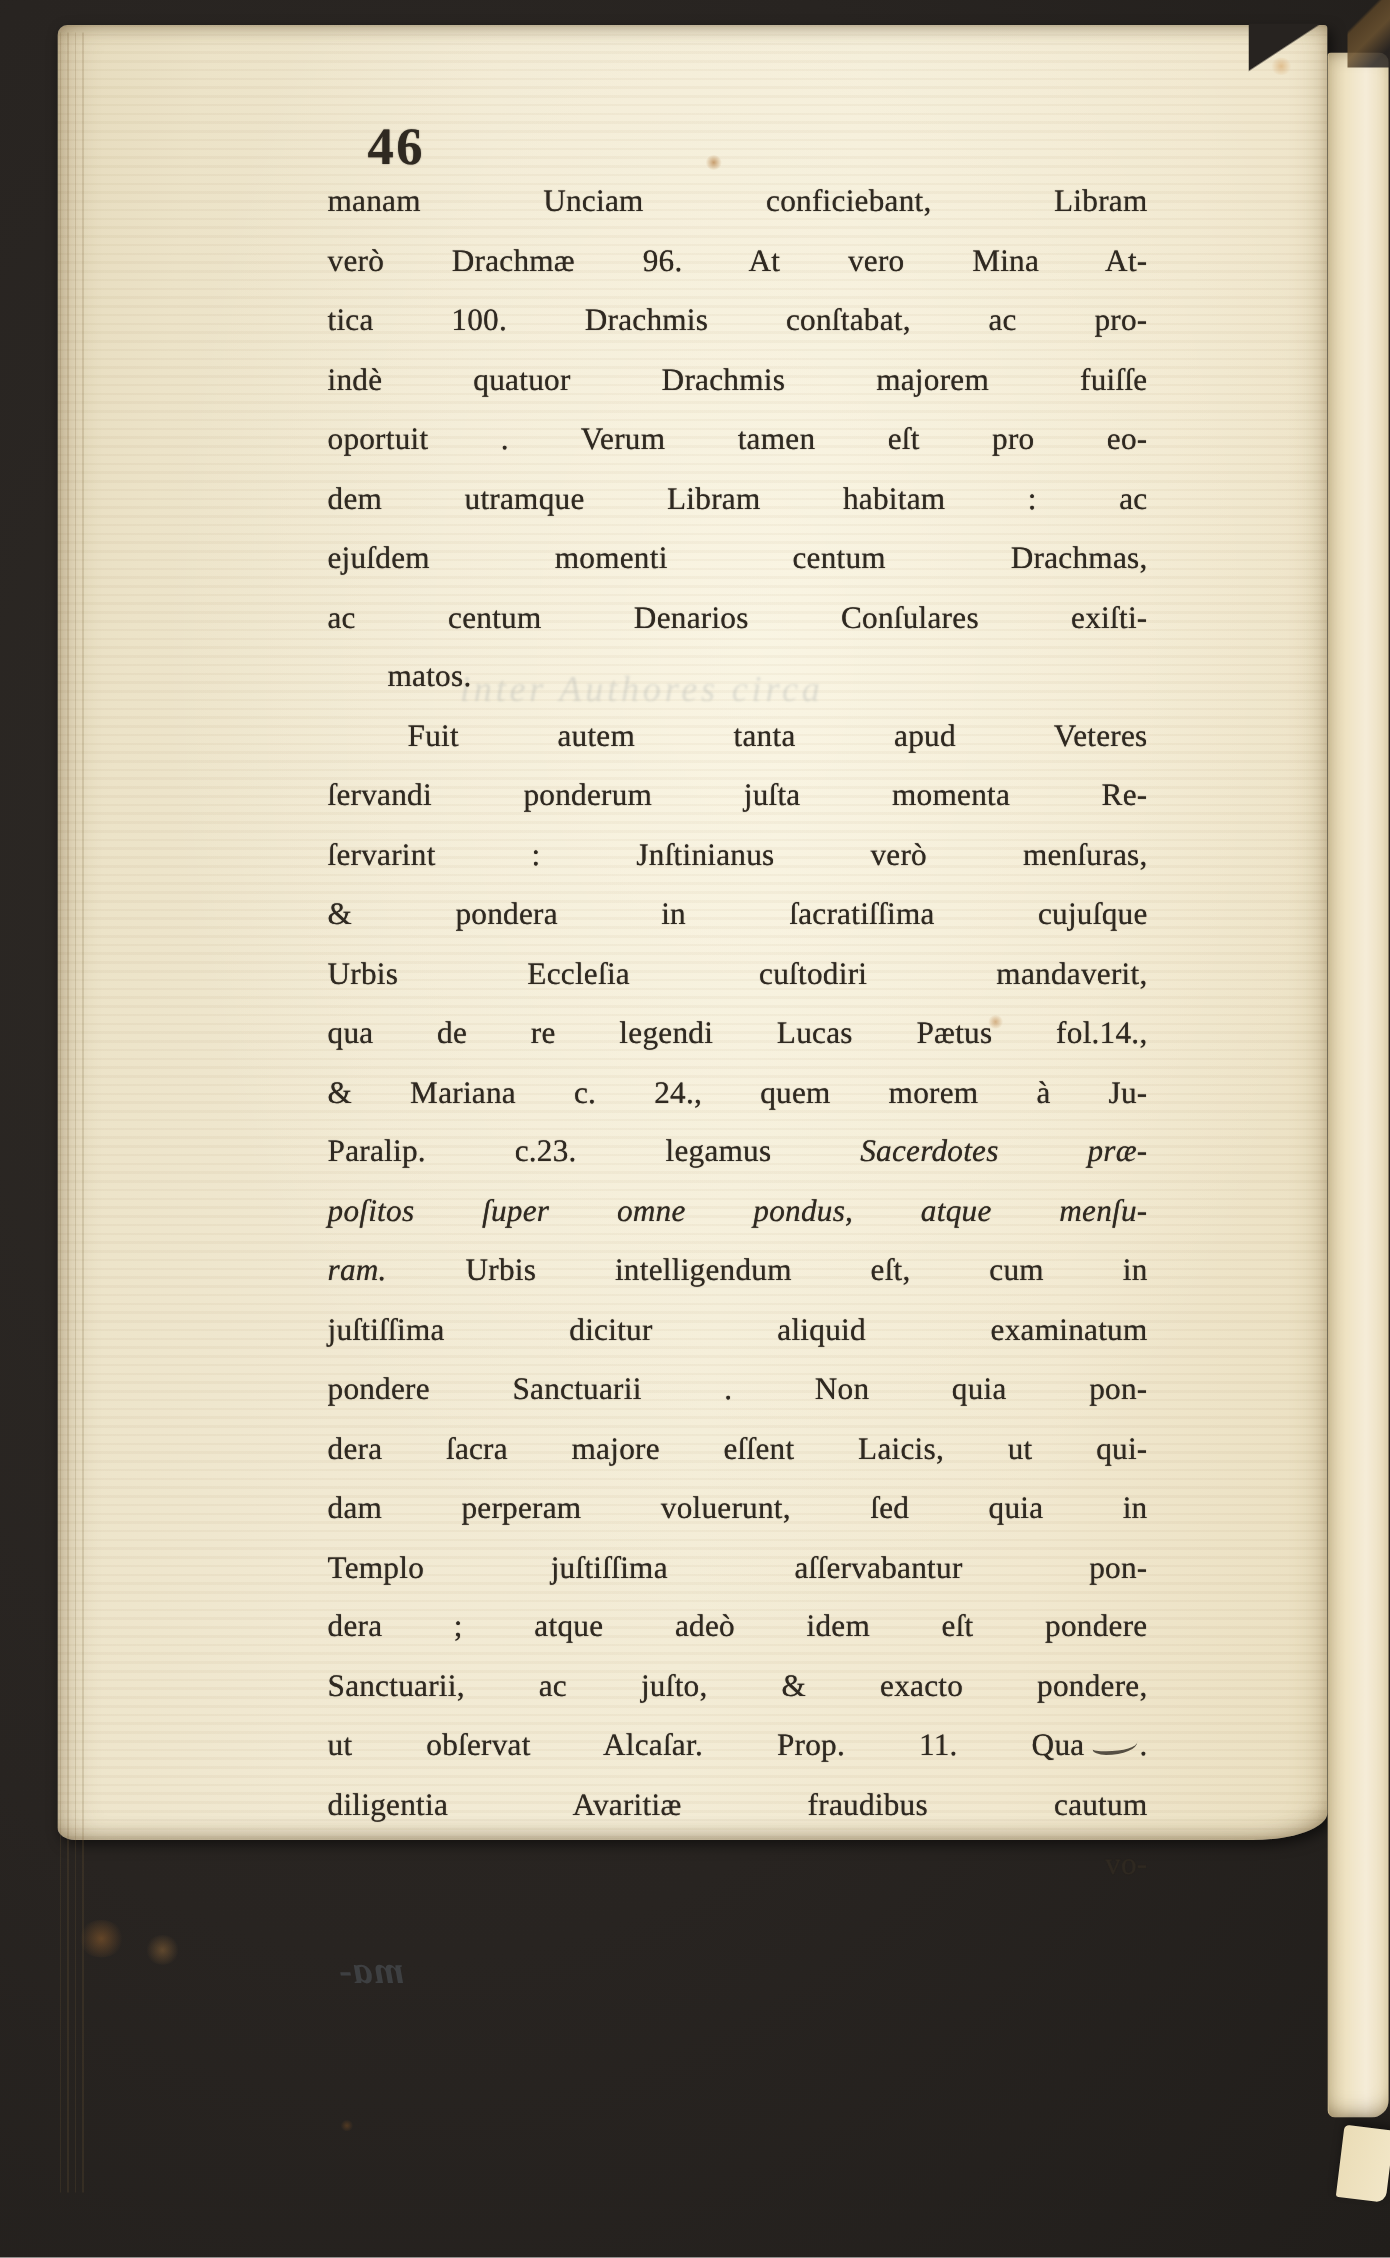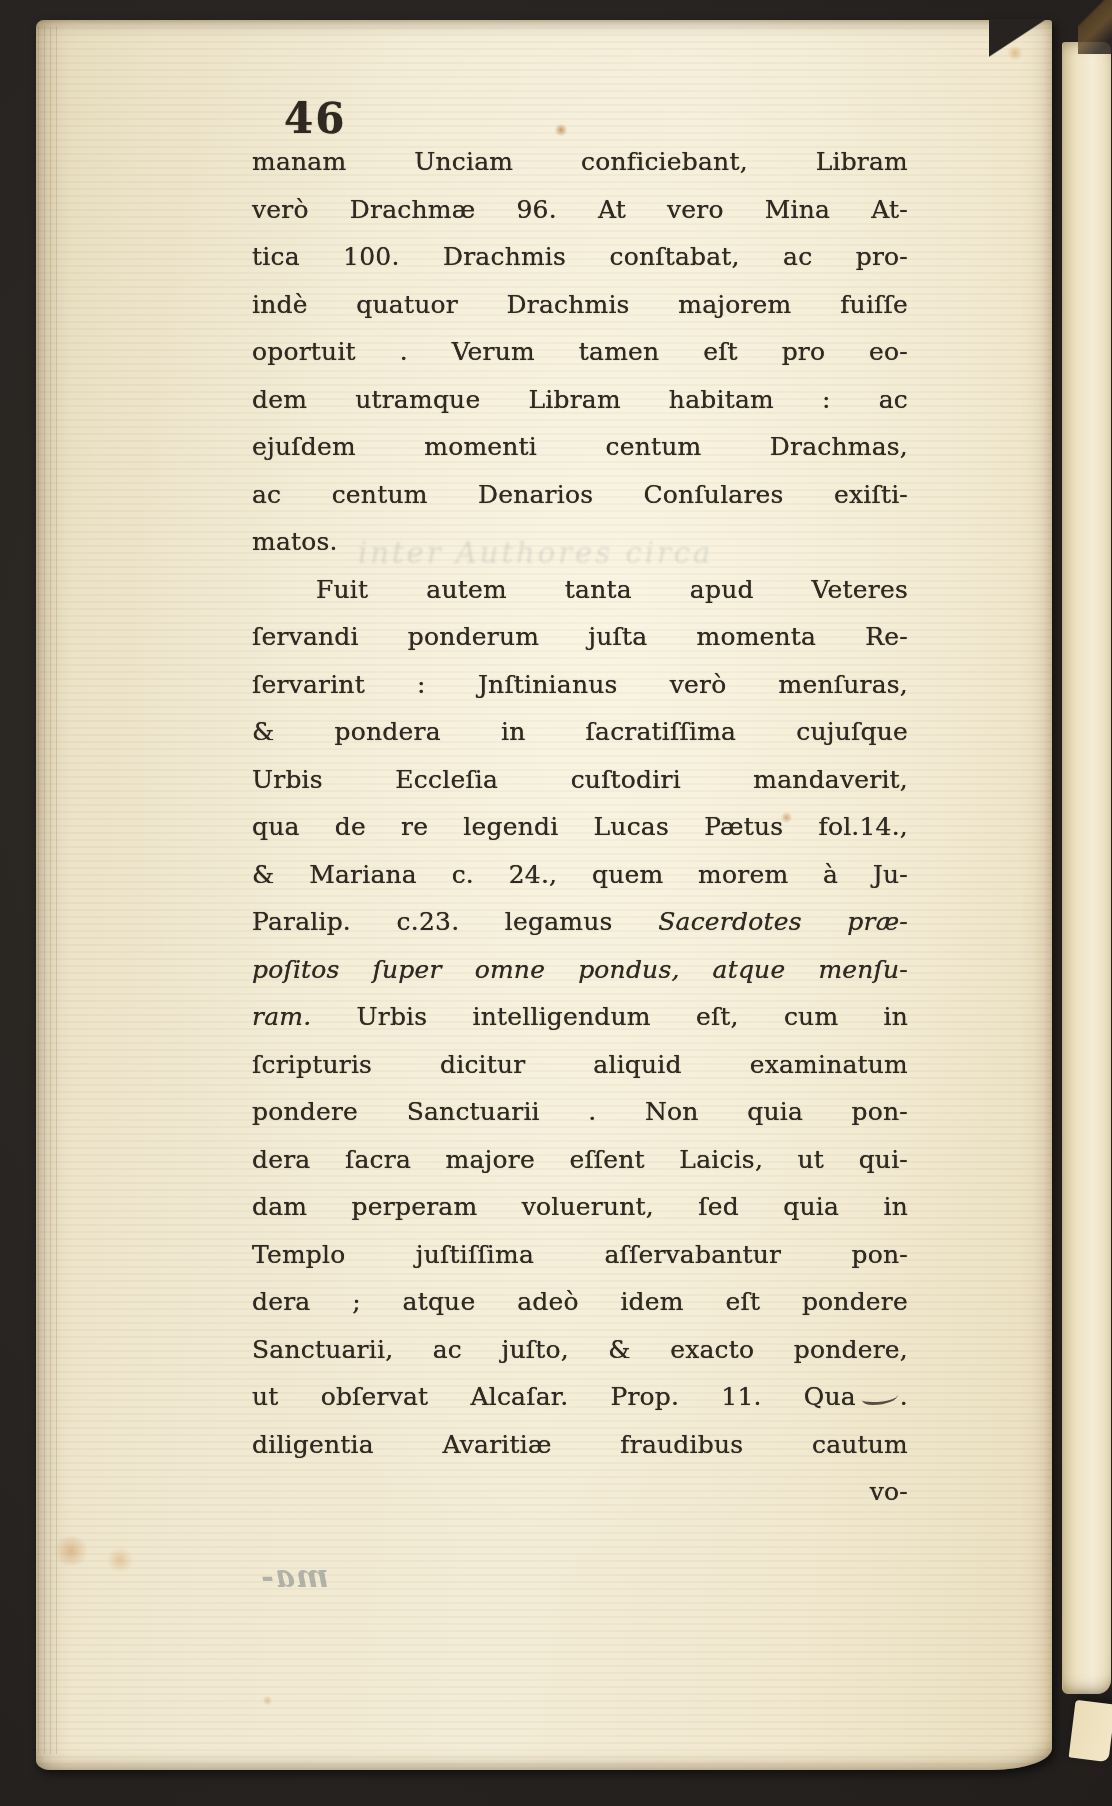--- a/index.html
+++ b/index.html
@@ -2,31 +2,32 @@
 <html><head>
 <meta charset="utf-8">
 <style>
   html,body{margin:0;padding:0;}
   body{
     width:1112px;height:1806px;position:relative;overflow:hidden;
     background:radial-gradient(ellipse at 30% 40%, #2d2925 0%, #282421 55%, #211e1b 100%);
     font-family:"DejaVu Serif","Liberation Serif",serif;
   }
   .page{
-    position:absolute;left:36px;top:20px;width:1016px;height:1750px;
+    position:absolute;left:46px;top:20px;width:1016px;height:1452px;
     background:
       radial-gradient(ellipse at 55% 35%, rgba(255,252,238,.55) 0%, rgba(255,250,230,0) 60%),
       linear-gradient(97deg,#e5dabc 0%,#ece3c8 10%,#f1e9d2 30%,#f3ecd6 55%,#f1e8cf 78%,#eadfc0 100%);
     border-radius:8px 3px 60px 14px / 8px 3px 22px 10px;
     box-shadow:
       inset 0 8px 14px -8px rgba(90,70,40,.45),
       inset 0 -10px 16px -10px rgba(90,70,40,.5),
       inset 16px 0 30px -14px rgba(110,85,45,.45),
       inset -14px 0 26px -12px rgba(130,100,50,.38),
       3px 4px 10px rgba(0,0,0,.55);
+    font-family: Liberation Serif, serif;
   }
   .laid-texture{
     position:absolute;inset:0;border-radius:inherit;pointer-events:none;
     background:repeating-linear-gradient(180deg, rgba(150,120,70,.05) 0 2px, rgba(0,0,0,0) 2px 7px);
     mix-blend-mode:multiply;
   }
   .edge-stack{
     position:absolute;left:2px;top:6px;width:22px;height:1728px;pointer-events:none;
     background:repeating-linear-gradient(90deg, rgba(120,95,55,.28) 0 1px, rgba(0,0,0,0) 1px 6px);
     opacity:.7;
@@ -61,21 +62,21 @@
   }
   .text-block{
     position:absolute;left:216px;top:118px;width:656px;
     color:#2f2921;font-size:25px;letter-spacing:.2px;word-spacing:1.5px;
     text-shadow:0 0 .7px rgba(46,39,30,.85);
   }
   .line{
     height:47.5px;line-height:47.5px;white-space:normal;
     text-align:justify;text-align-last:justify;
   }
-  .line.align-left{text-align:right;text-align-last:left;}
+  .line.align-left{text-align:right;text-align-last:left;margin-left:48px;}
   .line.align-right{text-align:center;text-align-last:right;}
   .line.indent{text-indent:64px;}
   .it{font-style:italic;}
   .filler{
     display:inline-block;width:36px;height:.5em;margin:0 2px 0 6px;
     border-bottom:3px solid rgba(47,41,33,.8);
     border-radius:0 0 70% 30%;
   }
   .ghost{
     position:absolute;color:#76838e;pointer-events:none;
@@ -120,21 +121,21 @@
       <div class="line indent"><span>Fuit autem tanta apud Veteres</span></div>
       <div class="line"><span>ſervandi ponderum juſta momenta Re-</span></div>
       <div class="line"><span>ſervarint : Jnſtinianus verò menſuras,</span></div>
       <div class="line"><span>&amp; pondera in ſacratiſſima cujuſque</span></div>
       <div class="line"><span>Urbis Eccleſia cuſtodiri mandaverit,</span></div>
       <div class="line"><span>qua de re legendi Lucas Pætus fol.14.,</span></div>
       <div class="line"><span>&amp; Mariana c. 24., quem morem à Ju-</span></div>
       <div class="line"><span>Paralip. c.23. legamus </span><span class="it">Sacerdotes præ-</span></div>
       <div class="line"><span class="it">poſitos ſuper omne pondus, atque menſu-</span></div>
       <div class="line"><span class="it">ram.</span><span> Urbis intelligendum eſt, cum in</span></div>
-      <div class="line"><span>ſcripturis dicitur aliquid examinatum</span></div>
+      <div class="line"><span>juſtiſſima dicitur aliquid examinatum</span></div>
       <div class="line"><span>pondere Sanctuarii . Non quia pon-</span></div>
       <div class="line"><span>dera ſacra majore eſſent Laicis, ut qui-</span></div>
       <div class="line"><span>dam perperam voluerunt, ſed quia in</span></div>
       <div class="line"><span>Templo juſtiſſima aſſervabantur pon-</span></div>
       <div class="line"><span>dera ; atque adeò idem eſt pondere</span></div>
       <div class="line"><span>Sanctuarii, ac juſto, &amp; exacto pondere,</span></div>
       <div class="line"><span>ut obſervat Alcaſar. Prop. 11. Qua</span><span class="filler"></span><span>.</span></div>
       <div class="line"><span>diligentia Avaritiæ fraudibus cautum</span></div>
       <div class="line align-right"><span>vo-</span></div>
     </div>

